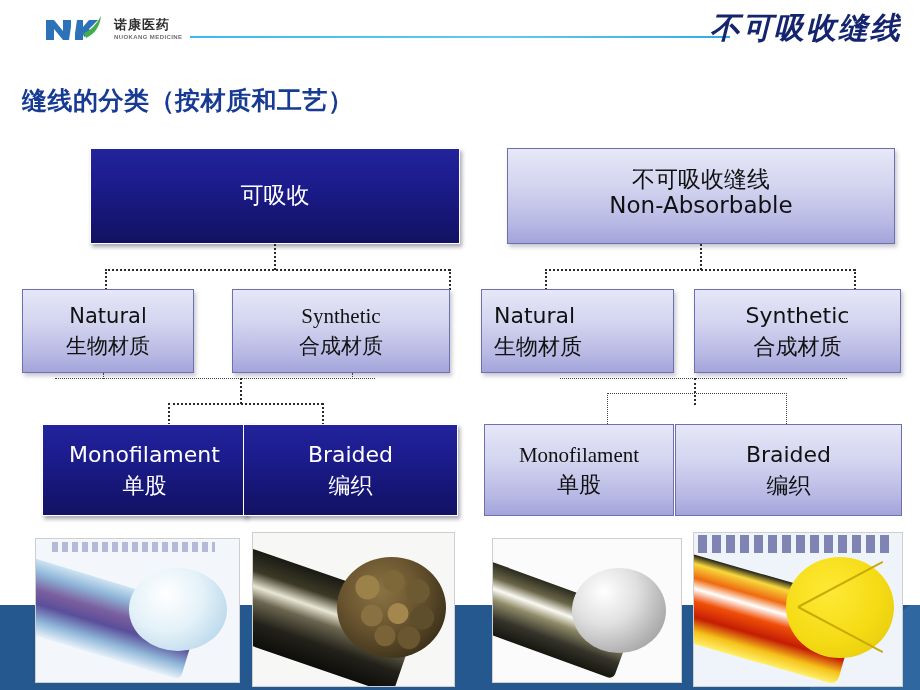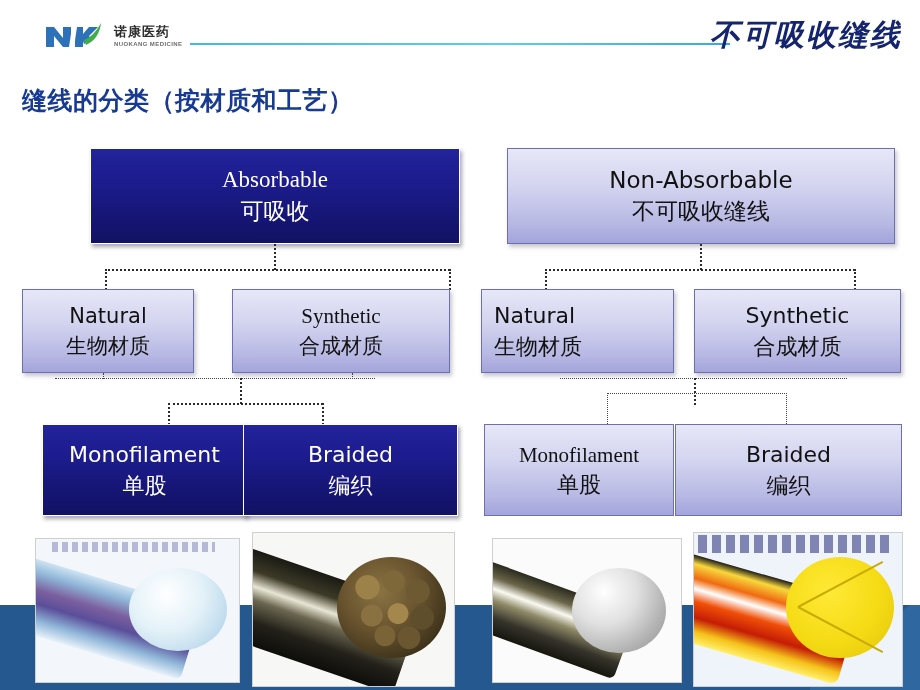--- a/index.html
+++ b/index.html
@@ -11,21 +11,21 @@
     height: 690px;
     background: #ffffff;
     font-family: "Liberation Sans", sans-serif;
     overflow: hidden;
     position: relative;
   }
 
   
   #header {
     position: absolute;
-    left: 0; top: 7px;
+    left: 0; top: 0;
     width: 920px;
     height: 64px;
   }
   #logo-block {
     position: absolute;
     left: 44px;
     top: 14px;
     display: flex;
     align-items: center;
     gap: 8px;
@@ -294,21 +294,20 @@
     </div>
   </div>
 
   <div id="header-rule"></div>
   <div id="header-title">不可吸收缝线</div>
 </div>
 
 <div id="subtitle">缝线的分类（按材质和工艺）</div>
 
 <div class="node dark" style="left:90px; top:148px; width:370px; height:96px;">
-  <div class="ln en serif" style="font-size:23px;">Absorbable</div>
   <div class="ln cn cnsans" style="font-size:23px;">可吸收</div>
 </div>
 
 <div class="conn vline" style="left:274px; top:244px; height:26px;"></div>
 <div class="conn hline" style="left:105px; top:269px; width:345px;"></div>
 <div class="conn vline" style="left:105px; top:269px; height:21px;"></div>
 <div class="conn vline" style="left:449px; top:269px; height:21px;"></div>
 
 <div class="node light" style="left:22px; top:289px; width:172px; height:84px;">
   <div class="ln en sans" style="font-size:21px;">Natural</div>
@@ -332,22 +331,22 @@
   <div class="ln en sans" style="font-size:22px;">Monofilament</div>
   <div class="ln cn cnsans" style="font-size:22px;">单股</div>
 </div>
 
 <div class="node dark" style="left:243px; top:424px; width:215px; height:92px;">
   <div class="ln en sans" style="font-size:22px;">Braided</div>
   <div class="ln cn cnsans" style="font-size:22px;">编织</div>
 </div>
 
 <div class="node light" style="left:507px; top:148px; width:388px; height:96px;">
+  <div class="ln cn cnsans" style="font-size:23px;">不可吸收缝线</div>
   <div class="ln en sans" style="font-size:23px;">Non-Absorbable</div>
-  <div class="ln cn cnsans" style="font-size:23px;">不可吸收缝线</div>
 </div>
 
 <div class="conn vline" style="left:700px; top:244px; height:26px;"></div>
 <div class="conn hline" style="left:545px; top:269px; width:310px;"></div>
 <div class="conn vline" style="left:545px; top:269px; height:21px;"></div>
 <div class="conn vline" style="left:854px; top:269px; height:21px;"></div>
 
 <div class="node light align-left" style="left:481px; top:289px; width:193px; height:84px;">
   <div class="ln en sans" style="font-size:22px;">Natural</div>
   <div class="ln cn cnsans" style="font-size:22px;">生物材质</div>

